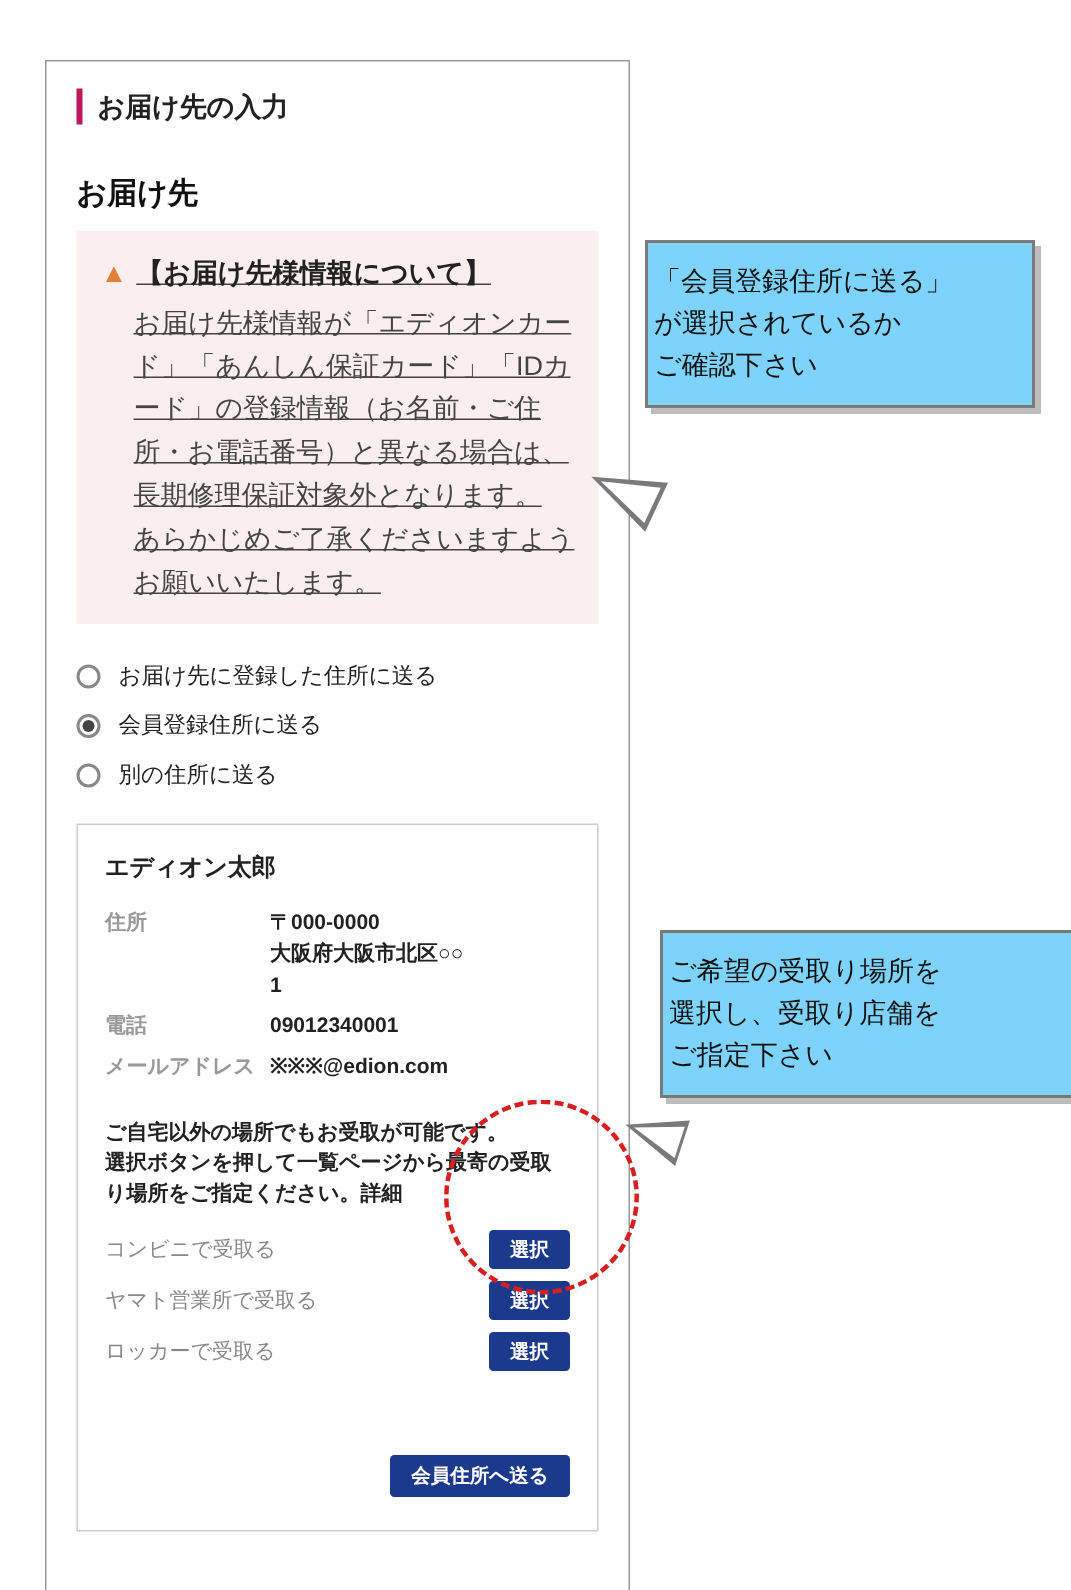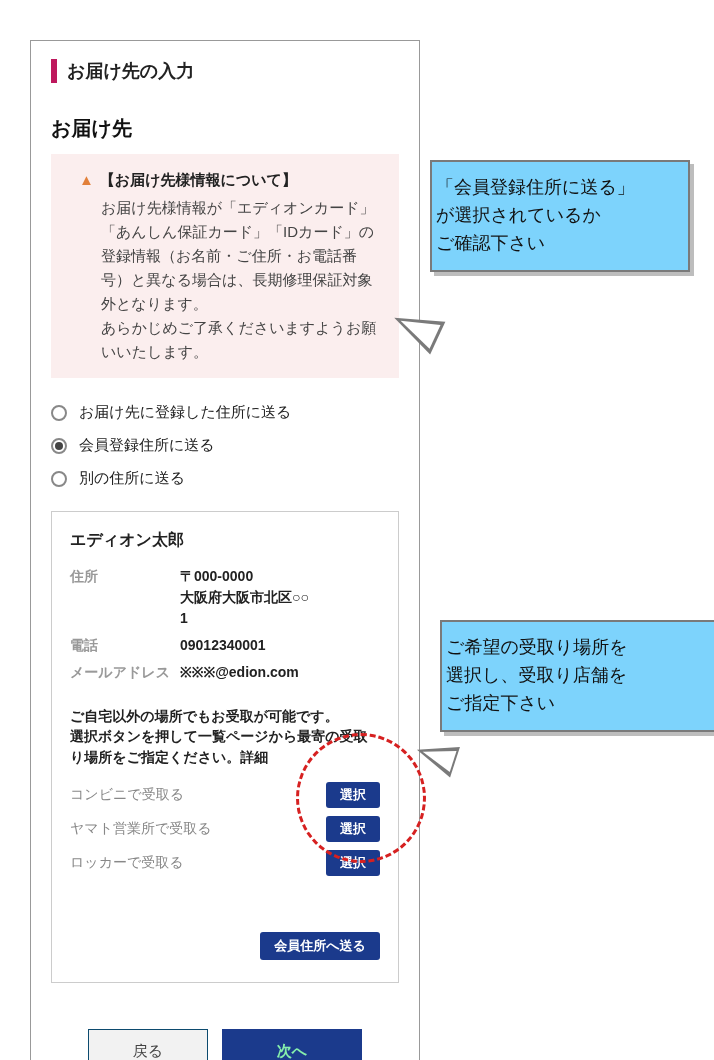--- a/index.html
+++ b/index.html
@@ -15,42 +15,43 @@
     left: 30px;
     top: 40px;
     width: 390px;
     border: 1px solid #999;
     background: #fff;
   }
   .panel-header {
     padding: 18px 20px 14px 20px;
   }
   .panel-title {
-    border-left: 6px solid #be185d;
+    border-left: 4px solid #be185d;
     padding-left: 10px;
     font-size: 18px;
     font-weight: bold;
     color: #222;
   }
   .section {
     padding: 0 20px 20px 20px;
   }
   .section-title {
     font-size: 20px;
     font-weight: bold;
     color: #111;
     padding: 18px 0 12px 0;
   }
   .notice {
     background: #fbeeee;
-    padding: 14px 16px 14px 28px;
-    font-size: 15px;
+    padding: 14px 16px 14px 16px;
+    font-size: 18px;
     color: #444;
     line-height: 1.6;
     position: relative;
+    text-decoration: underline;
   }
   .notice-title {
     font-weight: bold;
     color: #222;
     margin-bottom: 4px;
   }
   .warn-icon {
     color: #e2803a;
     font-weight: bold;
     margin-right: 6px;

